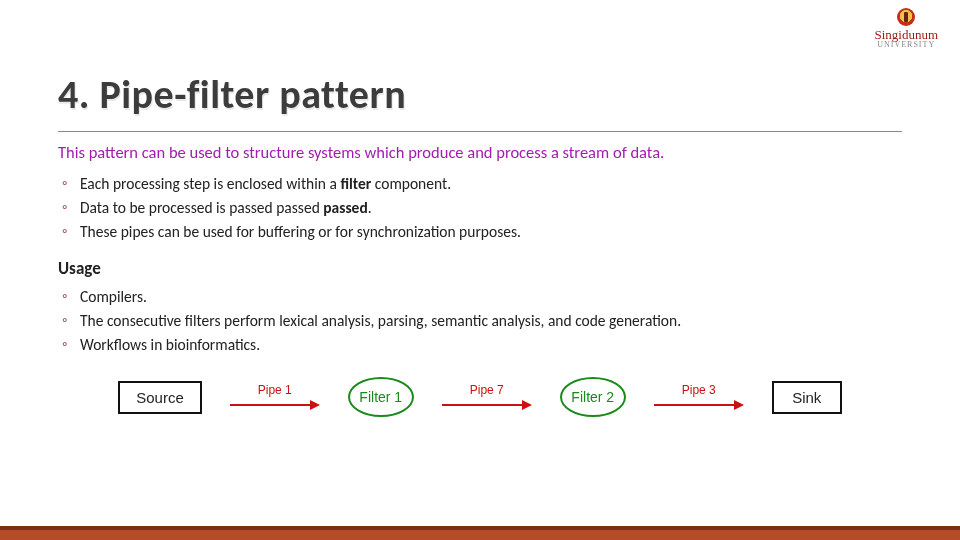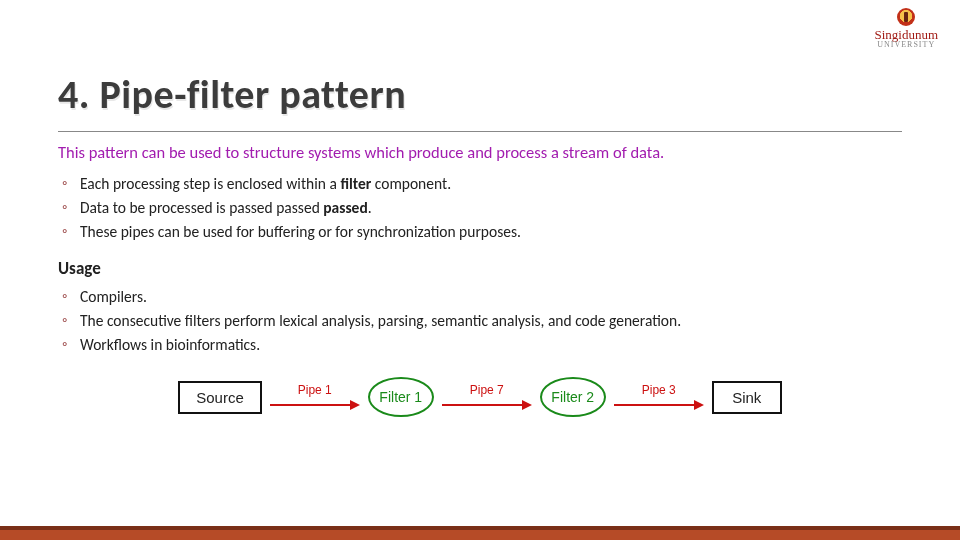--- a/index.html
+++ b/index.html
@@ -42,21 +42,21 @@
   .lead { font-size: 16.5px; color: #a21caf; margin-bottom: 10px; }
   ul.bul { list-style: none; padding-left: 22px; margin-bottom: 14px; }
   ul.bul li { font-size: 15.5px; line-height: 1.55; position: relative; }
   ul.bul li::before {
     content: "◦"; position: absolute; left: -18px; color: #944; font-size: 15px;
   }
   .b { font-weight: 700; }
   .usage-h { font-size: 17px; font-weight: 700; margin: 2px 0 6px 0; }
   .diagram {
     display: flex; align-items: center; justify-content: center;
-    gap: 8px; margin-top: 20px;
+    gap: 28px; margin-top: 20px;
     font-family: Arial, sans-serif;
   }
   .box {
     border: 2px solid #111; padding: 6px 16px; font-size: 15px;
     background: #fff; min-width: 70px; text-align: center;
   }
   .filt {
     border: 2px solid #1a8a1a; color: #1a8a1a; border-radius: 50%;
     width: 66px; height: 40px; display: flex; align-items: center; justify-content: center;
     font-size: 14px; background: #fff;

